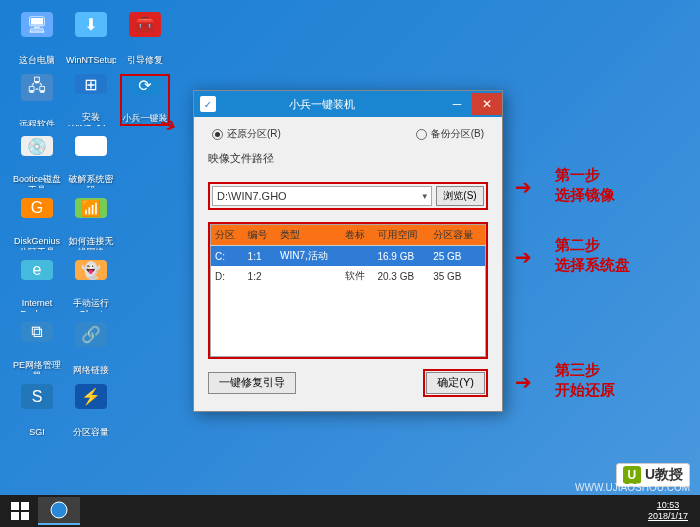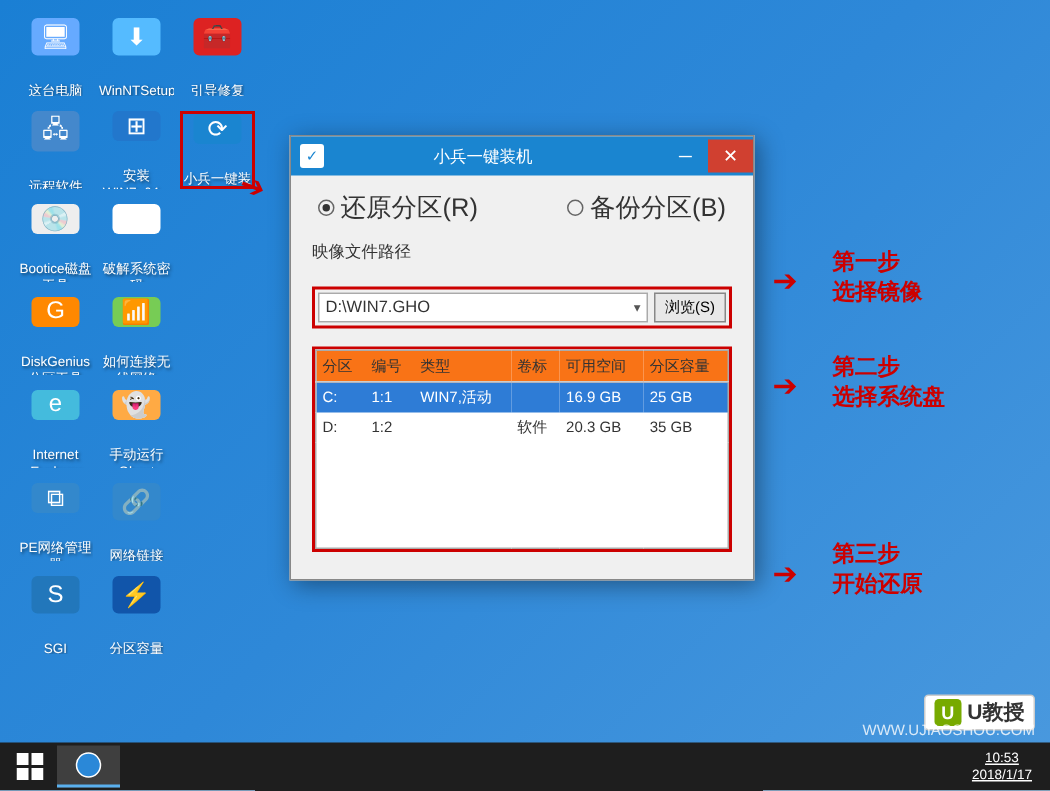--- a/index.html
+++ b/index.html
@@ -26,21 +26,21 @@
   box-shadow: 3px 3px 15px rgba(0,0,0,0.4);
 }
 .titlebar { height: 26px; background: #1a85d0; color: #fff; display: flex; align-items: center; padding-left: 6px; font-size: 11px; }
 .titlebar-icon { width: 16px; height: 16px; background: #fff; border-radius: 2px; margin-right: 6px; display:flex; align-items:center; justify-content:center; color:#1a85d0; font-size:10px;}
 .titlebar-title { flex: 1; text-align: center; margin-right: 20px; }
 .titlebar-btns { display: flex; }
 .tb-btn { width: 30px; height: 22px; display: flex; align-items: center; justify-content: center; color: #fff; font-size: 12px; cursor: pointer; }
 .tb-close { background: #d04030; }
 .dialog-body { padding: 10px 14px 8px; color: #333; }
 .radio-row { display: flex; justify-content: space-between; margin-bottom: 10px; padding: 0 4px; }
-.radio-item { display: flex; align-items: center; gap: 4px; font-size: 17px; }
+.radio-item { display: flex; align-items: center; gap: 4px; font-size: 10px; }
 .radio-dot { width: 11px; height: 11px; border: 1px solid #666; border-radius: 50%; display:flex; align-items:center; justify-content:center; }
 .radio-dot.sel::after { content:''; width:5px; height:5px; background:#333; border-radius:50%; }
 .field-label { font-size: 11px; margin-bottom: 16px; }
 .path-row { display: flex; gap: 4px; margin-bottom: 12px; border: 2px solid #c00; padding: 2px; }
 .path-input { flex: 1; height: 20px; border: 1px solid #aaa; background: #fff; padding: 0 4px; font-size: 11px; display:flex; align-items:center; justify-content:space-between; }
 .dd-arrow { font-size:9px; color:#555; }
 .browse-btn { width: 48px; height: 20px; border: 1px solid #888; background: #e8e8e8; font-size: 10px; cursor: pointer; }
 
 .disk-panel { border: 2px solid #c00; margin-bottom: 10px; }
 .disk-table { width: 100%; background: #fff; border: 1px solid #aaa; border-collapse: collapse; font-size: 10px; }
@@ -199,20 +199,26 @@
             <td>20.3 GB</td>
             <td>35 GB</td>
           </tr>
           <tr class="disk-empty">
               <td colspan="6"></td>
             </tr>
         </tbody>
       </table>
     </div>
 
+    <div class="btn-row">
+      <button class="action-btn">一键修复引导</button>
+      <span class="ok-wrap">
+        <button class="action-btn">确定(Y)</button>
+      </span>
+    </div>
   </div>
 </div>
 
 <div class="annotation" style="left:555px; top:165px;">
   <div>第一步</div>
   <div>选择镜像</div>
 </div>
 <div class="ann-arrow" style="left:515px; top:175px;">➔</div>
 
 <div class="annotation" style="left:555px; top:235px;">

